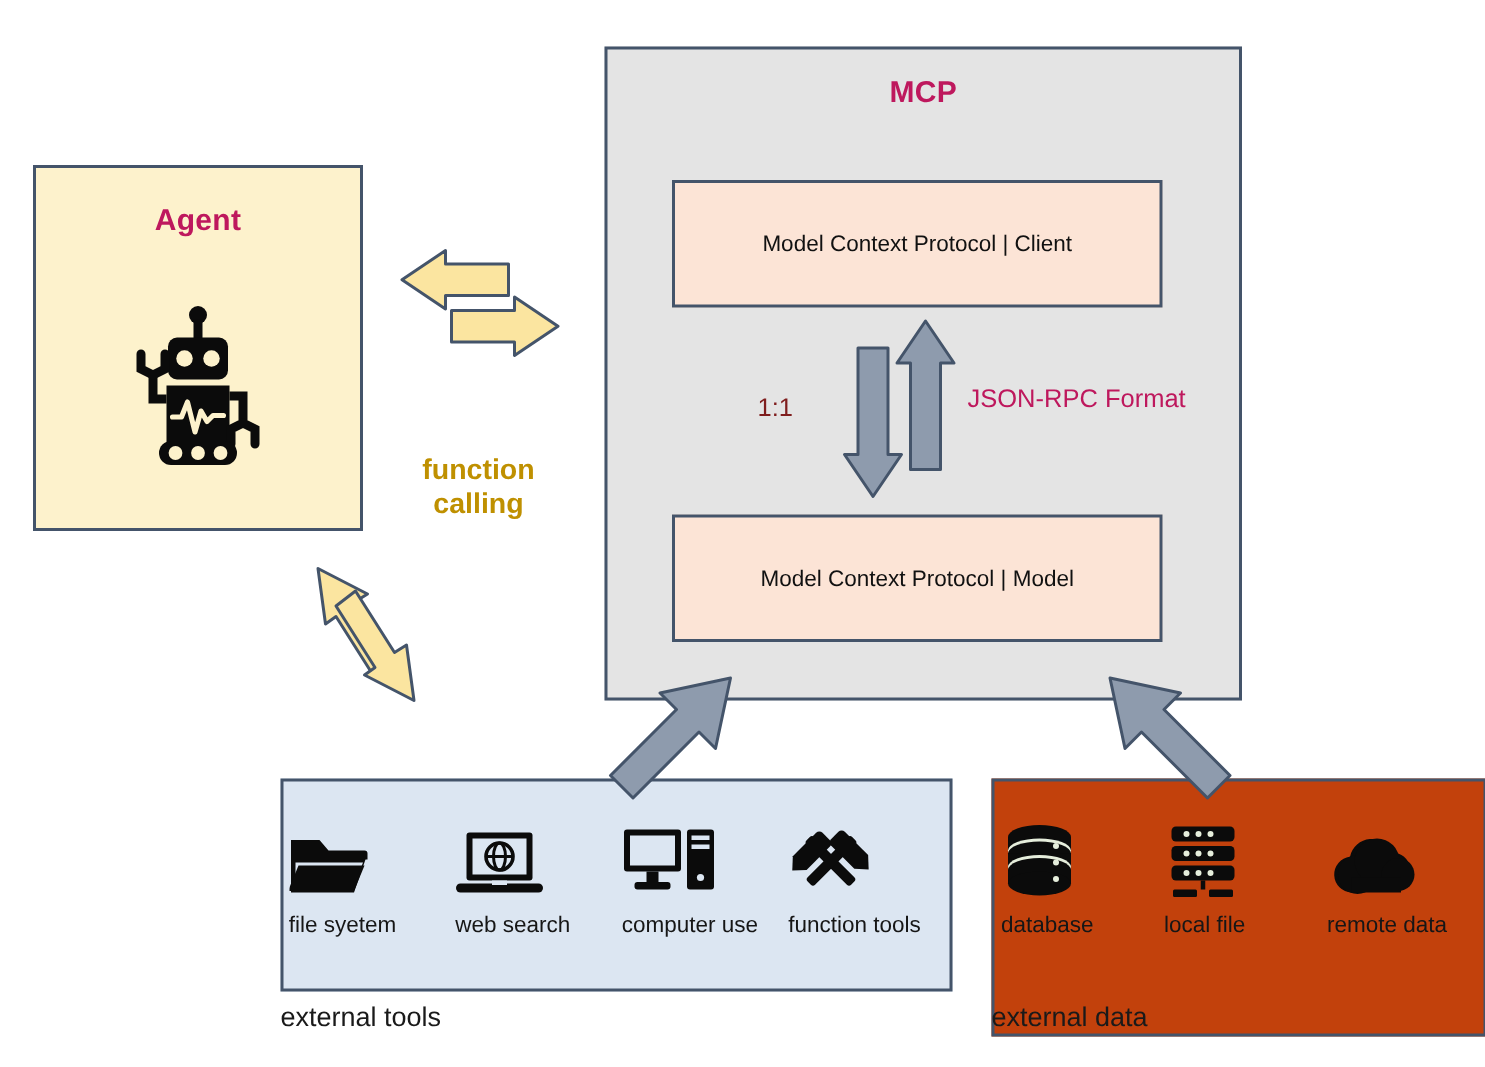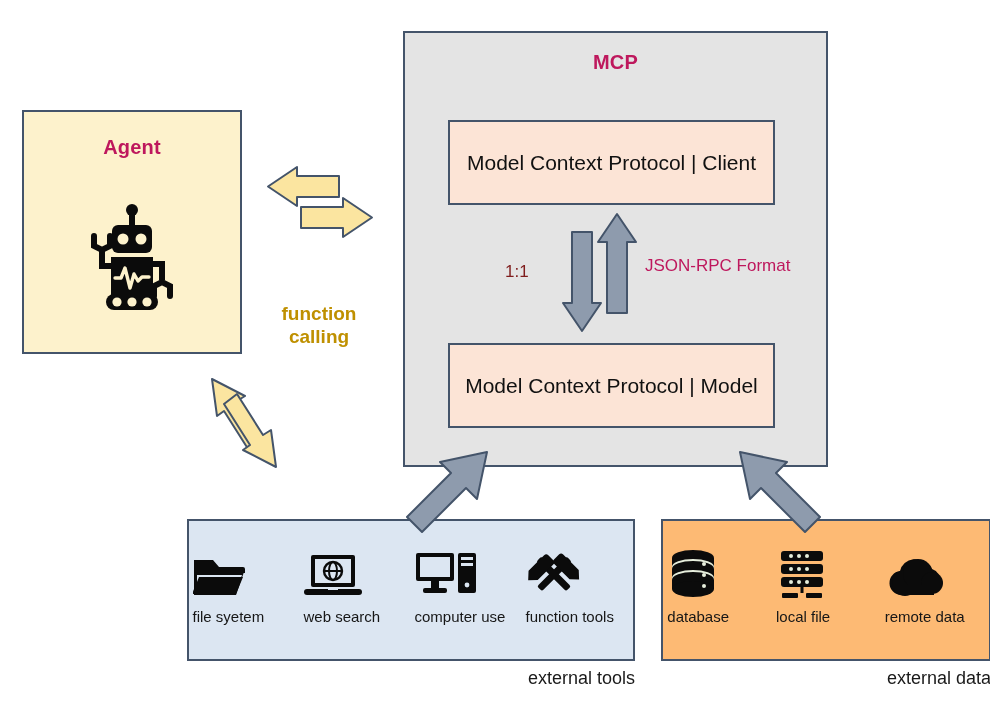--- a/index.html
+++ b/index.html
@@ -41,49 +41,49 @@
   }
   #mcp-server-box {
     left: 448px; top: 343px; width: 327px; height: 85px;
     background: #fce4d6;
   }
   #tools-box {
     left: 187px; top: 519px; width: 448px; height: 142px;
     background: #dce6f2;
   }
   #data-box {
-    left: 661px; top: 519px; width: 330px; height: 142px;
-    background: #fdba74;
+    left: 661px; top: 519px; width: 330px; height: 172px;
+    background: #c2410c;
   }
 
   
   .box-title {
     position: absolute;
     width: 100%;
     text-align: center;
     font-weight: bold;
     font-size: 20px;
     color: #be185d;
     letter-spacing: .2px;
   }
   #agent-title { top: 24px; }
   #mcp-title   { top: 18px; }
 
   .inner-label {
     position: absolute;
     left: 0; right: 0; top: 50%;
     transform: translateY(-50%);
     text-align: center;
-    font-size: 21px;
+    font-size: 15px;
     color: #111111;
   }
 
   .caption {
     position: absolute;
-    text-align: right;
+    text-align: left;
     font-size: 18px;
     color: #1a1a1a;
     white-space: nowrap;
   }
   #tools-caption { left: 187px; width: 448px; top: 668px; }
   #data-caption  { left: 661px; width: 330px; top: 668px; }
 
   #fc-label {
     position: absolute;
     left: 259px; top: 302px; width: 120px;

